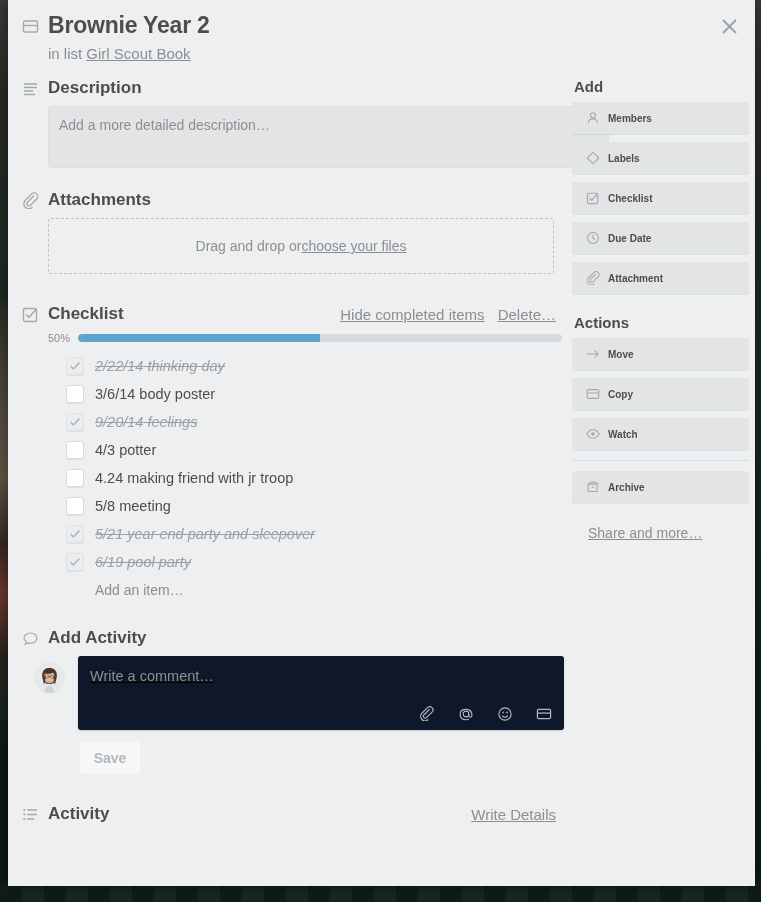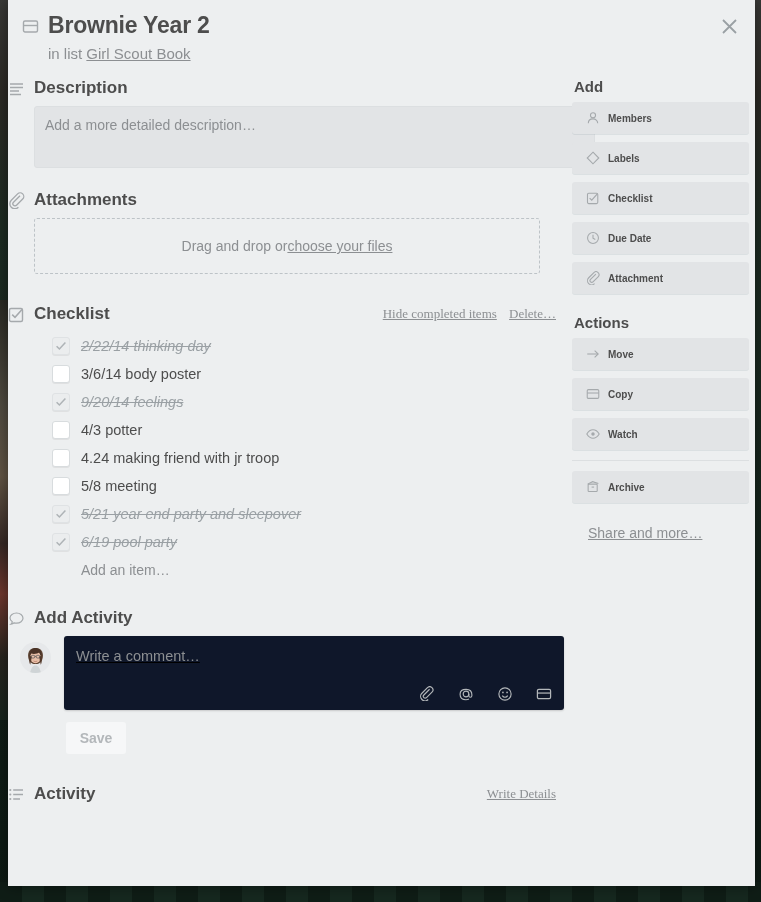--- a/index.html
+++ b/index.html
@@ -49,27 +49,27 @@
   .hdr-icon{width:26px;flex:0 0 26px;padding-top:8px;color:#a5a9ac;}
   .card-title{
     font-size:23px;font-weight:bold;color:#4d4d4d;line-height:1.15;
     margin:0;padding-top:2px;letter-spacing:-.2px;
   }
   .sub-line{font-size:15px;color:#8c8f92;margin:6px 0 0 26px;}
   .sub-line a{color:#8c8f92;text-decoration:underline;}
 
   
   .cols{display:flex;padding:0 0 0 0;margin-top:16px;}
-  .col-main{width:556px;flex:0 0 556px;box-sizing:border-box;}
+  .col-main{width:556px;flex:0 0 556px;padding-left:14px;box-sizing:border-box;}
   .col-side{width:185px;flex:0 0 185px;padding-left:8px;box-sizing:border-box;}
 
   .sec-head{display:flex;align-items:center;margin:0 0 8px 0;position:relative;}
   .sec-icon{width:26px;flex:0 0 26px;color:#a5a9ac;display:flex;align-items:center;}
   .sec-title{font-size:17px;font-weight:bold;color:#4d4d4d;}
-  .sec-links{margin-left:auto;font-size:13px;color:#8c8f92;padding-right:8px;font-family:Liberation Serif, serif;}
+  .sec-links{margin-left:auto;font-size:15px;color:#8c8f92;padding-right:8px;}
   .sec-links a{color:#8c8f92;text-decoration:underline;margin-left:9px;}
 
   .desc-box{
     margin-left:26px;width:561px;height:62px;box-sizing:border-box;
     background:#e2e4e6;border:1px solid #dcdfe1;border-radius:3px;
     color:#8c8f92;font-size:14px;padding:10px 10px;
   }
 
   .attach-wrap{margin-left:26px;width:506px;}
   .dropzone{
@@ -214,20 +214,26 @@
               <path d="M4.2 8.6 L7 11.3 L14 3.4" fill="none" stroke="#a5a9ac" stroke-width="1.5"></path>
             </svg>
           </div>
           <div class="sec-title">Checklist</div>
           <div class="sec-links">
             <a href="#">Hide completed items</a>
             <a href="#">Delete…</a>
           </div>
         </div>
 
+        <div class="progress-row">
+          <div class="pct">50%</div>
+          <div class="bar">
+            <div class="bar-fill" id="bar-fill" style="width: 50%; background: rgb(91, 164, 207);"></div>
+          </div>
+        </div>
 
         <div id="checklist-items">
               <div class="cl-item done">
                 <div class="cb checked">
                   <svg width="12" height="12" viewBox="0 0 12 12">
                     <path d="M1.6 6.2 L4.4 9 L10.4 2.4" fill="none" stroke="#aeb3b6" stroke-width="1.5"></path>
                   </svg>
                 </div>
                 <div class="cl-text">2/22/14 thinking day</div>
               </div>

